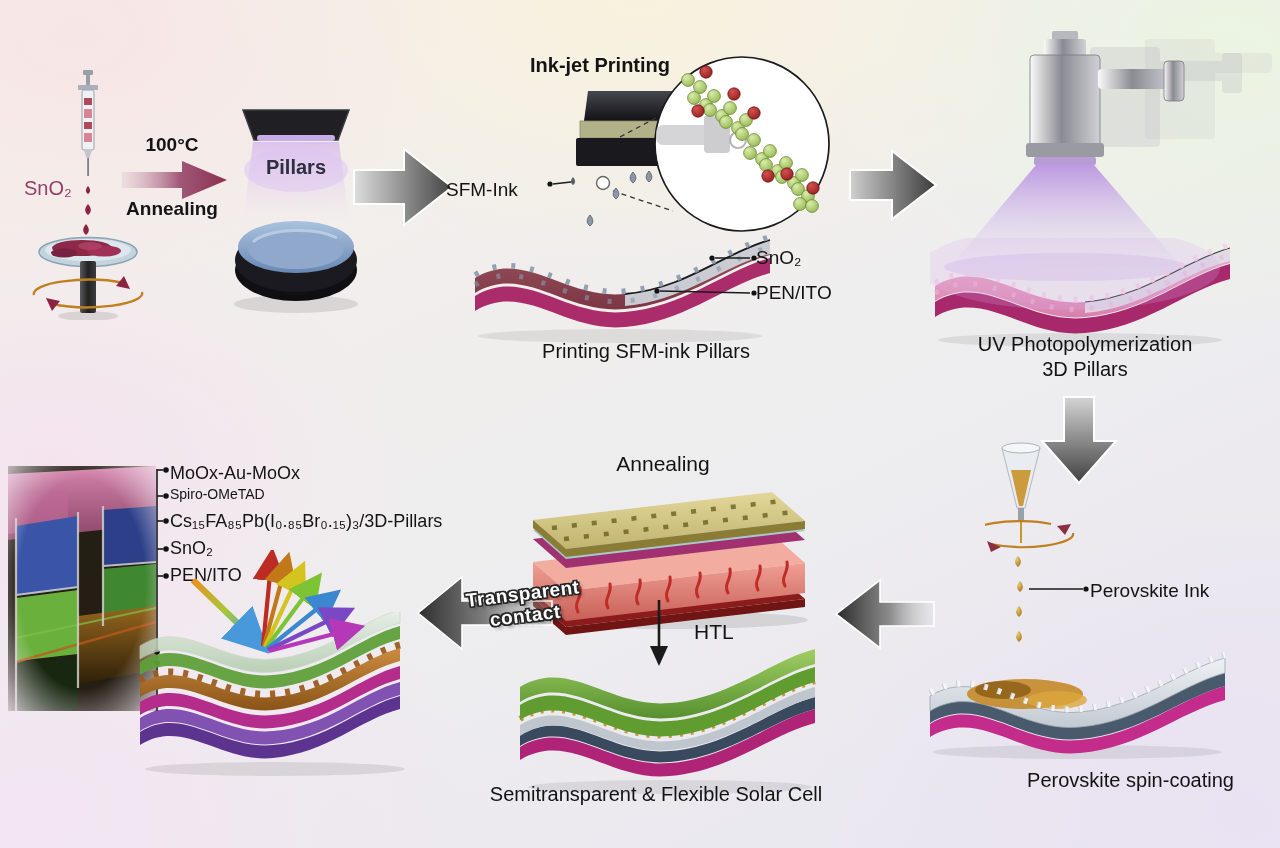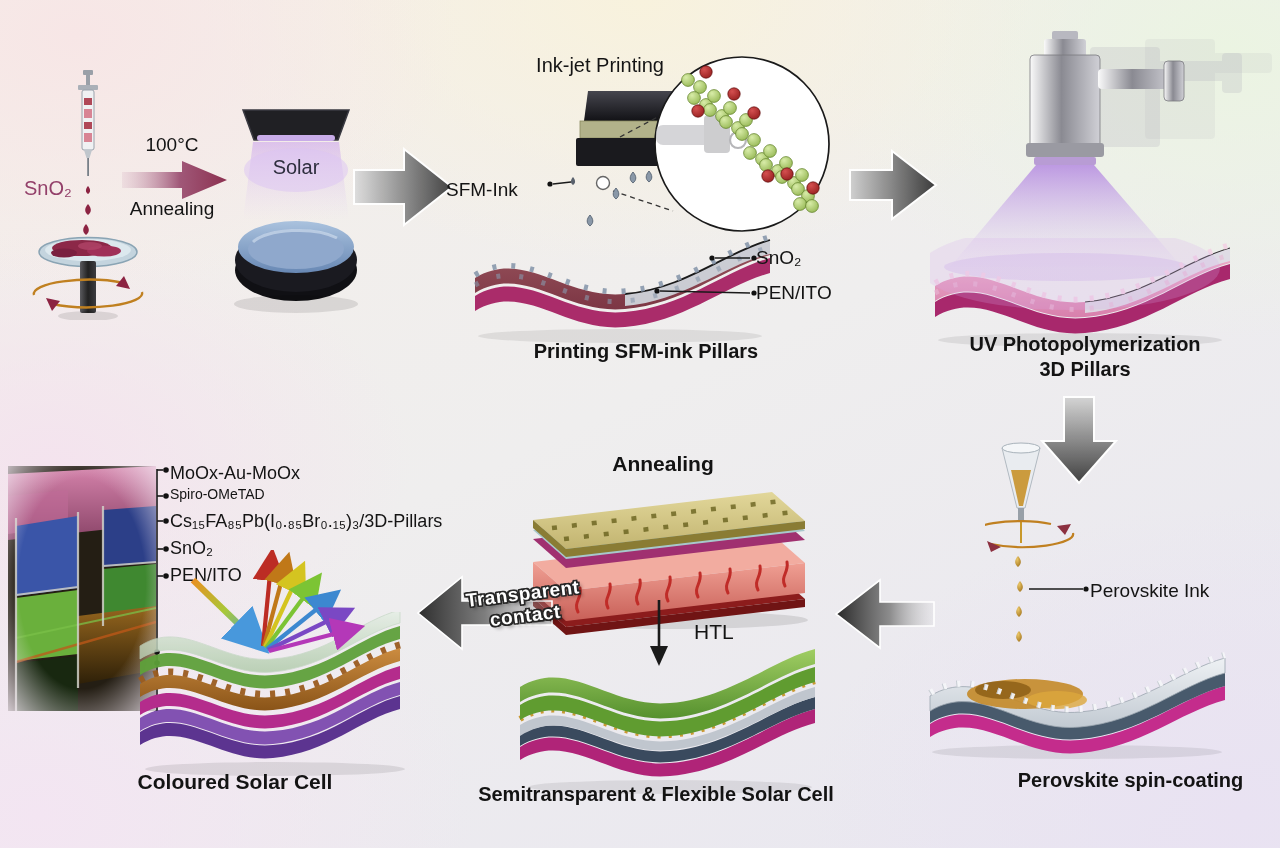--- a/index.html
+++ b/index.html
@@ -10,22 +10,22 @@
       radial-gradient(ellipse 620px 420px at 6% 4%, #f7e6e6 0%, rgba(247,230,230,0) 62%),
       radial-gradient(ellipse 760px 460px at 50% 0%, #f8f2dd 0%, rgba(248,242,221,0) 58%),
       radial-gradient(ellipse 680px 480px at 96% 6%, #ebf4e2 0%, rgba(235,244,226,0) 60%),
       radial-gradient(ellipse 700px 500px at 97% 96%, #e9e2f2 0%, rgba(233,226,242,0) 62%),
       radial-gradient(ellipse 700px 520px at 3% 96%, #f3e5f2 0%, rgba(243,229,242,0) 62%),
       radial-gradient(ellipse 600px 400px at 4% 55%, #f4e3ee 0%, rgba(244,227,238,0) 60%),
       linear-gradient(155deg,#f5efe9 0%,#efeeee 48%,#e8e6f0 100%);
   }
   .abs{position:absolute;}
   .lbl{position:absolute;color:#141414;font-size:19px;line-height:1.15;white-space:nowrap;}
-  .cap{position:absolute;color:#131313;font-size:20px;font-weight:700;text-align:center;line-height:1.25;}
-  .ctr{text-align:center;}
+  .cap{position:absolute;color:#131313;font-size:20px;font-weight:400;text-align:center;line-height:1.25;}
+  .ctr{text-align:center;font-weight:bold;}
   .rt{text-align:left;}
   .outlined{
     color:#fff;font-weight:700;letter-spacing:.5px;
     text-shadow:-1.5px -1.5px 0 #262626,1.5px -1.5px 0 #262626,-1.5px 1.5px 0 #262626,
                 1.5px 1.5px 0 #262626,0 -1.5px 0 #262626,0 1.5px 0 #262626,
                 -1.5px 0 0 #262626,1.5px 0 0 #262626,3px 3px 4px rgba(0,0,0,.45);
   }
   svg{display:block;}
 </style>
 </head>
@@ -112,21 +112,21 @@
     <rect x="32" y="35" width="78" height="6" rx="3" fill="#c8ace8"></rect>
     <g>
       <ellipse cx="71" cy="170" rx="61" ry="31" fill="#101014"></ellipse>
       <ellipse cx="71" cy="160" rx="61" ry="32" fill="#1a1a20"></ellipse>
       <ellipse cx="71" cy="147" rx="58" ry="26" fill="url(#puckTop)"></ellipse>
       <ellipse cx="71" cy="149" rx="48" ry="20" fill="#8fa8cc"></ellipse>
       <path d="M28,142 A48,18 0 0 1 112,138" fill="none" stroke="#dce8f4" stroke-width="3" opacity=".55"></path>
       <ellipse cx="71" cy="204" rx="62" ry="9" fill="#000" opacity=".10"></ellipse>
     </g>
   </svg>
-  <div class="lbl ctr" style="left:246px;top:156px;width:100px;font-size:20px;color:#2e2e3e">Solar</div>
+  <div class="lbl ctr" style="left:246px;top:156px;width:100px;font-size:20px;color:#2e2e3e">Pillars</div>
 
   <svg class="abs" style="left:352px;top:142px" width="105" height="90" viewBox="0 0 105 90">
     <defs>
       <linearGradient id="gryR1" x1="0" y1="0" x2="1" y2="0">
         <stop offset="0" stop-color="#dedede"></stop>
           <stop offset="1" stop-color="#3e3e3e"></stop>
       </linearGradient>
     </defs>
     <polygon points="2,28 52,28 52,7 100,45 52,83 52,62 2,62" fill="url(#gryR1)" stroke="#fff" stroke-width="2" opacity=".97"></polygon>
   </svg>
@@ -596,15 +596,14 @@
     <g stroke-width="4.2" fill="none">
       <line x1="78" y1="96" x2="86" y2="14" stroke="#bc2c24" marker-end="url(#mhRed)"></line>
       <line x1="79" y1="96" x2="100" y2="18" stroke="#c07818" marker-end="url(#mhOra)"></line>
       <line x1="80" y1="97" x2="113" y2="26" stroke="#d4c420" marker-end="url(#mhYel)"></line>
       <line x1="81" y1="98" x2="127" y2="36" stroke="#7cc434" marker-end="url(#mhGrn)"></line>
       <line x1="82" y1="99" x2="143" y2="50" stroke="#3c88d0" marker-end="url(#mhBlu)"></line>
       <line x1="83" y1="100" x2="155" y2="65" stroke="#7a48c4" marker-end="url(#mhPur)"></line>
       <line x1="84" y1="101" x2="164" y2="80" stroke="#b438b8" marker-end="url(#mhMag)"></line>
     </g>
   </svg>
-  <div class="cap" style="left:105px;top:769px;width:260px;font-size:21px">Coloured Solar Cell</div>
 
 </div>
 
 </body></html>

